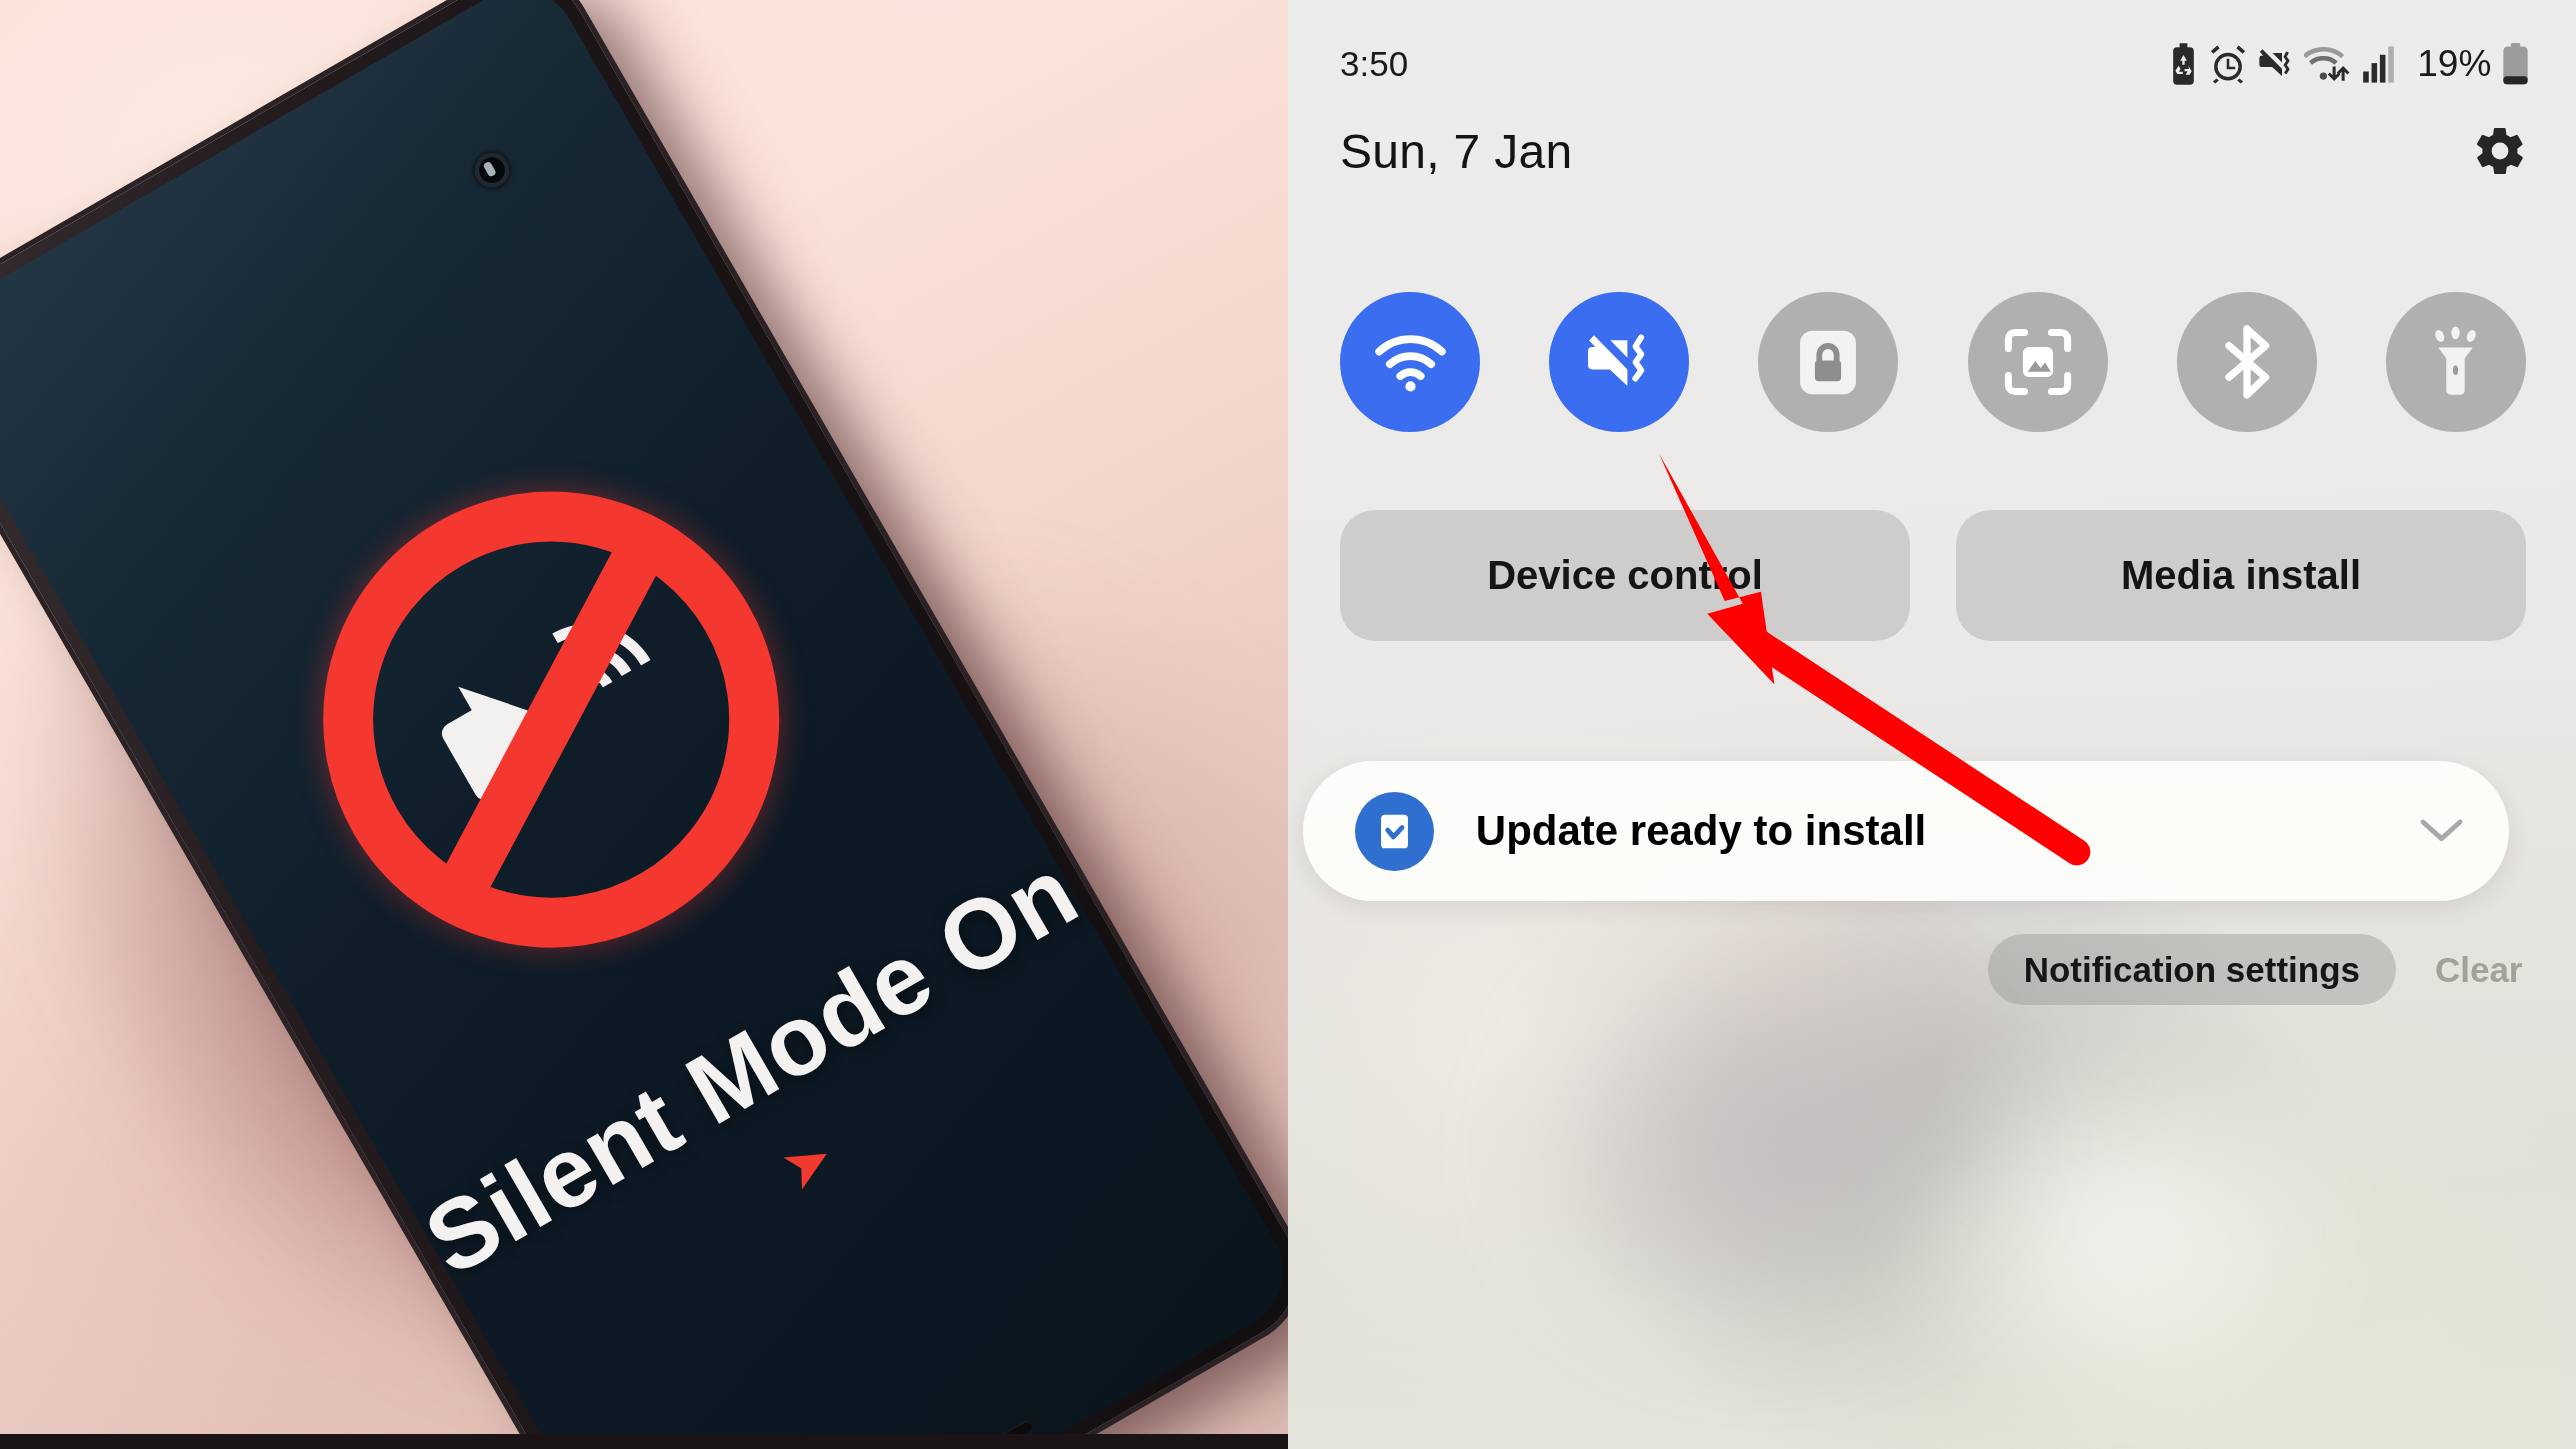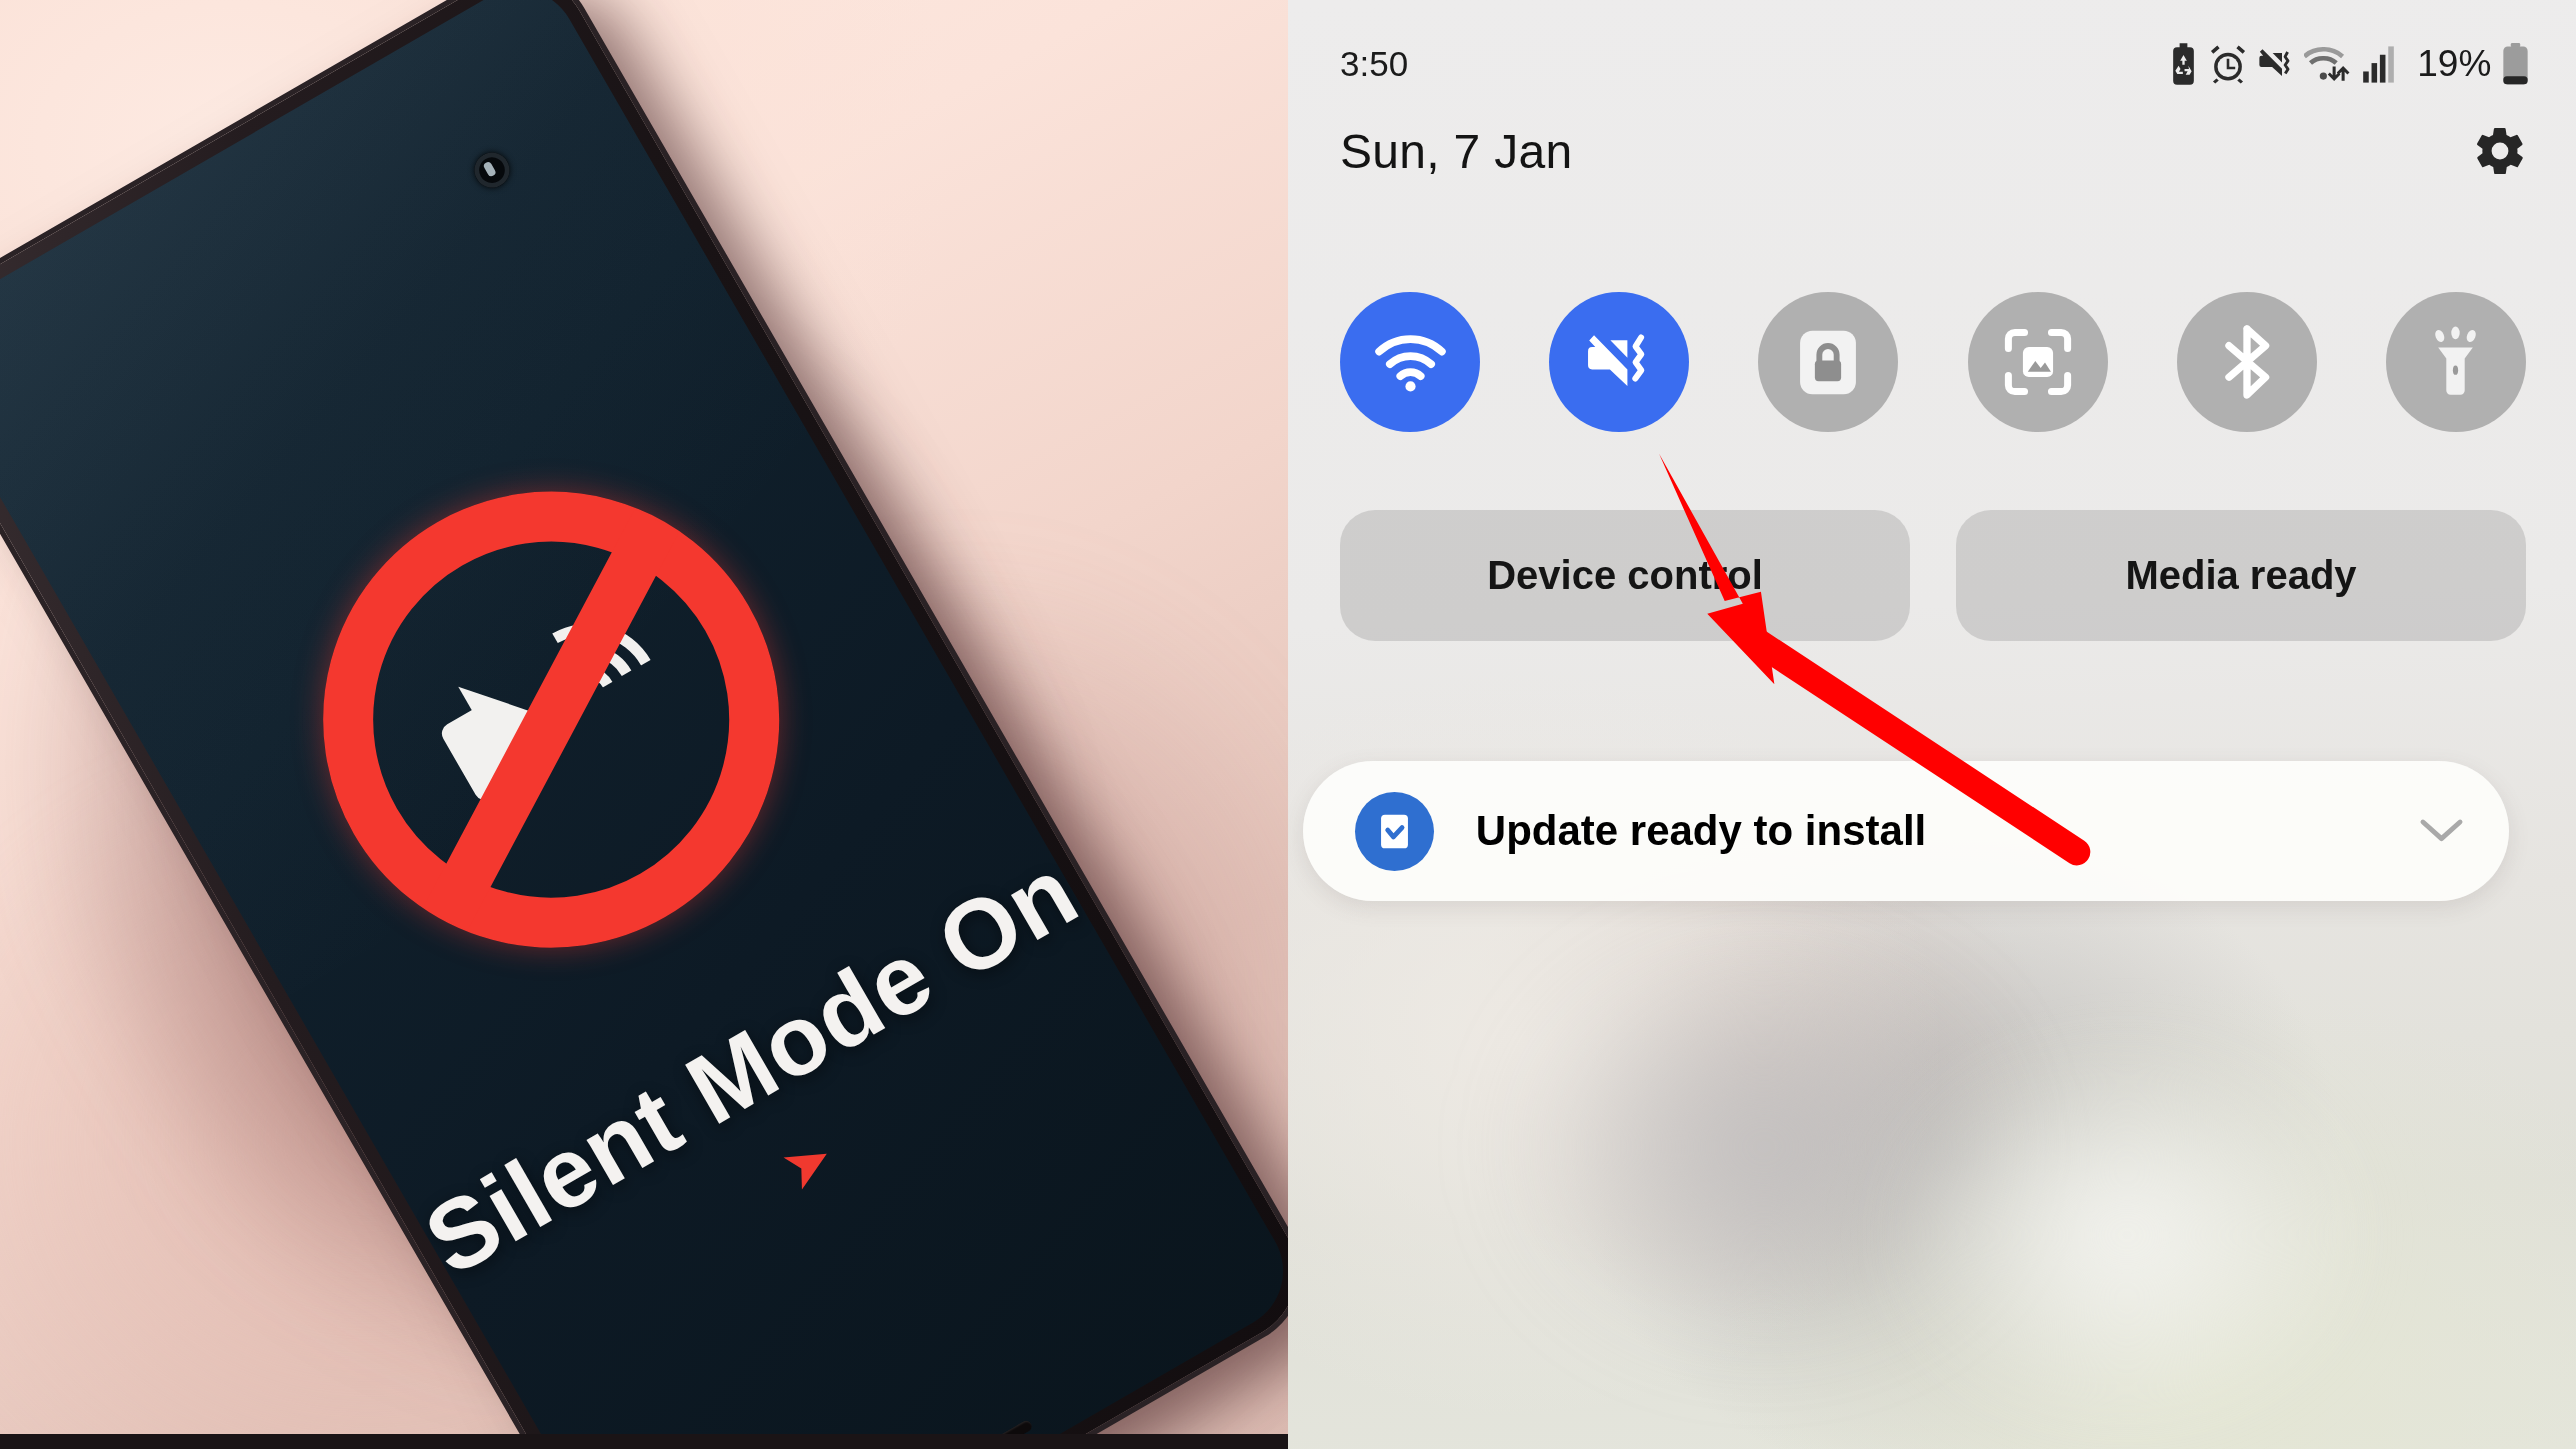--- a/index.html
+++ b/index.html
@@ -448,40 +448,44 @@
             <ellipse cx="18" cy="3.6" rx="1.6" ry="2.4" fill="#f2f2f2" transform="rotate(22 18 3.6)"></ellipse>
             <path fill="#f2f2f2" d="M5.4 8h13.2l-3.1 4.2v12.2a1.6 1.6 0 0 1-1.6 1.6h-3.8a1.6 1.6 0 0 1-1.6-1.6V12.2z"></path>
             <ellipse cx="12" cy="16.6" rx="1" ry="1.8" fill="#9a9a9a"></ellipse>
           </svg>
         </span>
       </div>
     </div>
 
     <div class="bigbtns">
       <div class="bigbtn">Device control</div>
-      <div class="bigbtn">Media ready</div>
+      <div class="bigbtn">Media install</div>
     </div>
 
     <div class="notif-card">
       <div class="notif-icon">
         <svg width="43" height="43" viewBox="0 0 24 24">
           <rect x="4.5" y="2.6" width="15" height="18.8" rx="2.2" fill="#fff"></rect>
           <path fill="none" stroke="#2f6fd0" stroke-width="2.7" stroke-linecap="round" stroke-linejoin="round" d="M8.2 11.2 11.4 15l4.8-5.2"></path>
         </svg>
       </div>
       <div class="notif-title">Update ready to install</div>
       <div class="notif-chevron">
         <span>
           <svg width="47" height="29.5" viewBox="0 0 22 14">
             <path fill="none" stroke="#a9a9a9" stroke-width="2.3" stroke-linecap="round" stroke-linejoin="round" d="M2.2 3.3 11 11.2l8.8-7.9"></path>
           </svg>
         </span>
       </div>
     </div>
 
+    <div class="notif-actions">
+      <div class="pill-settings">Notification settings</div>
+      <div class="pill-clear">Clear</div>
+    </div>
 
     <svg class="arrow-svg" viewBox="0 0 1920 2160">
       <g>
         <path fill="#FF0000" d="M553 676 L678 900 L625 915 L725 1020 L705 882 L651 896 Z"></path>
         <path stroke="#FF0000" stroke-width="40" stroke-linecap="round" fill="none" d="M690 950 L1176 1270"></path>
       </g>
     </svg>
   </div>
 </div>
 

